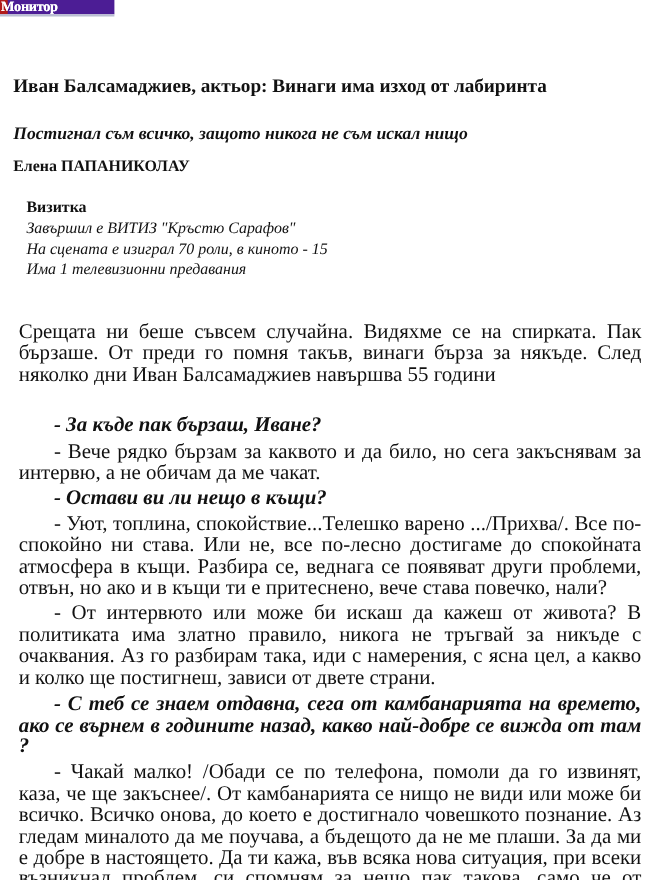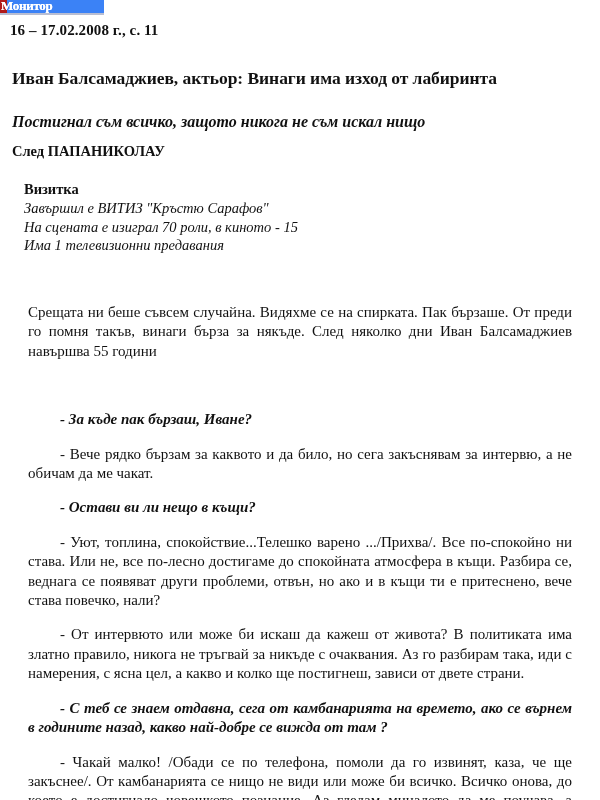--- a/index.html
+++ b/index.html
@@ -130,22 +130,22 @@
     white-space: nowrap;
   }
 
   .body {
     position: absolute;
     left: 13px;
     top: 288px;
     width: 574px;
   }
   .body p {
-    margin: 15px;
-    font-size: 15px;
+    margin: 4px;
+    font-size: 19px;
     line-height: 19.4px;
     text-align: justify;
     text-justify: inter-word;
   }
   .body p.lead {
     text-indent: 0;
   }
   .body p.ans {
     text-indent: 32px;
   }
@@ -157,34 +157,33 @@
   .gap {
     height: 19px;
   }
 </style>
 </head>
 <body>
 
 <div class="page">
 
   <div class="masthead">
-    <div class="masthead-plate" style="background: #3b82f6;">
+    <div class="masthead-plate" style="background: #4c1d95;">
       <div class="masthead-redbar" style="background: rgb(177, 26, 26);"></div>
       <div class="masthead-word">Монитор</div>
     </div>
     <div class="masthead-rule" style="background: rgb(185, 190, 210);"></div>
   </div>
 
-  <div class="dateline">16 – 17.02.2008 г., с. 11</div>
 
   <h1 class="headline">Иван Балсамаджиев, актьор: Винаги има изход от лабиринта</h1>
 
   <h2 class="subhead">Постигнал съм всичко, защото никога не съм искал нищо</h2>
 
-  <div class="byline">След ПАПАНИКОЛАУ</div>
+  <div class="byline">Елена ПАПАНИКОЛАУ</div>
 
   <div class="card">
     <div class="card-title">Визитка</div>
     <div class="card-line">Завършил е ВИТИЗ "Кръстю Сарафов"</div>
     <div class="card-line">На сцената е изиграл 70 роли, в киното - 15</div>
     <div class="card-line">Има 1 телевизионни предавания</div>
   </div>
 
   <div class="body">
     <p class="lead">Срещата ни беше съвсем случайна. Видяхме се на спирката. Пак бързаше. От преди го помня  такъв,  винаги бърза за някъде. След няколко дни Иван Балсамаджиев навършва 55 години</p>

